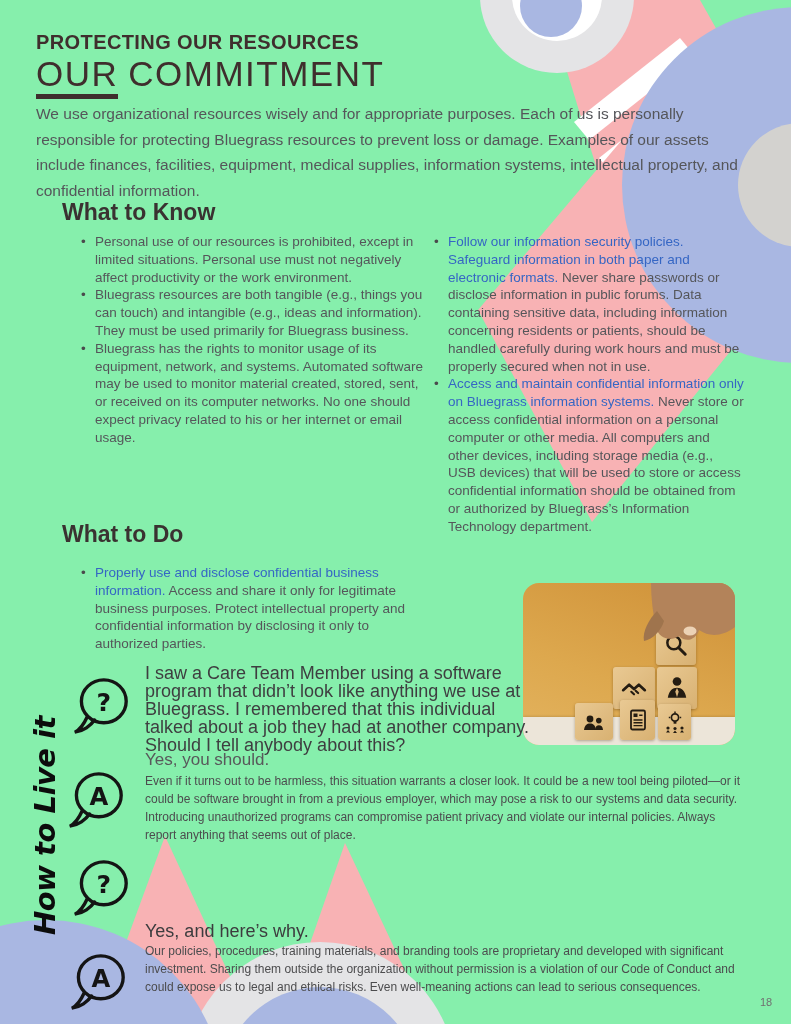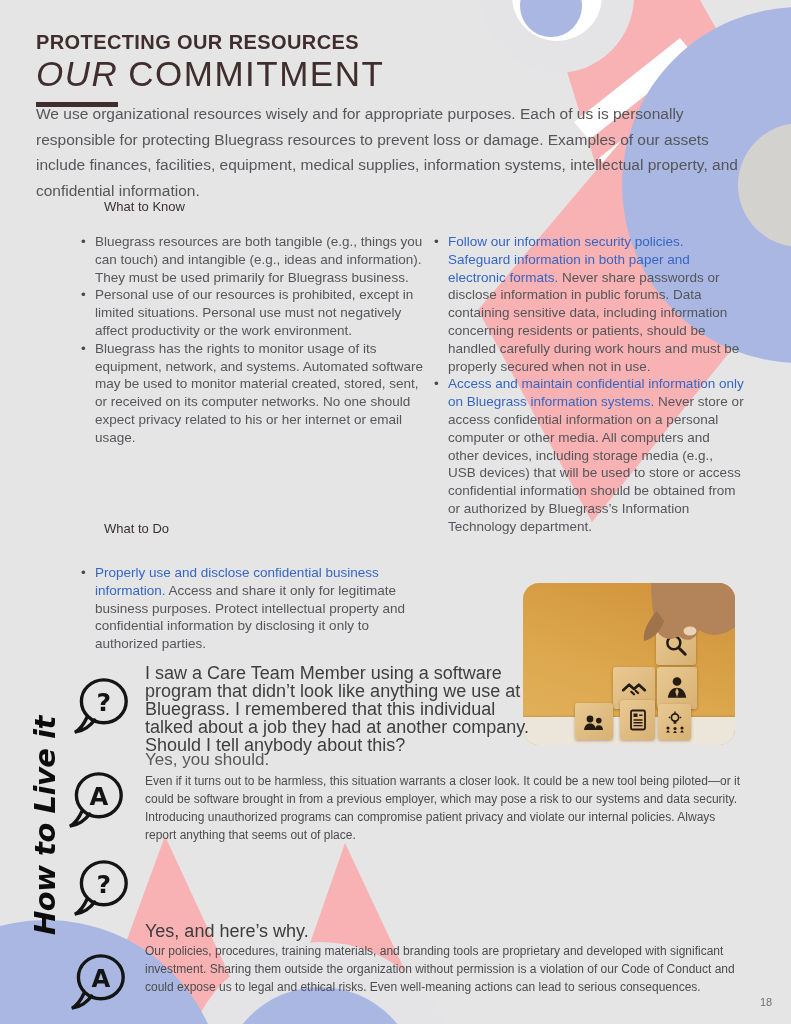--- a/index.html
+++ b/index.html
@@ -1,43 +1,43 @@
 <!DOCTYPE html>
 <html><head>
 <meta charset="utf-8">
 <style>
   * { margin:0; padding:0; box-sizing:border-box; }
   html,body { background:#ffffff; }
   body { font-family:"Liberation Sans", sans-serif; }
   .page {
     position:relative; width:791px; height:1024px; margin:0 auto;
-    background:#e5e5e5; overflow:hidden;
+    background:#86efac; overflow:hidden;
   }
   .deco { position:absolute; inset:0; z-index:0; }
   .content { position:absolute; inset:0; z-index:1; }
 
   .eyebrow {
     position:absolute; left:36px; top:31px;
     font-size:20px; font-weight:bold; letter-spacing:0.4px; color:#3f2e2d;
   }
   .title {
     position:absolute; left:36px; top:54px;
     font-size:35px; font-weight:500; letter-spacing:1.5px; color:#3f2e2d;
     white-space:nowrap;
   }
-  .title .underlined { border-bottom:5px solid #3f2e2d; padding-bottom:9px;font-style:italic; }
+  .title .underlined { border-bottom:5px solid #3f2e2d; padding-bottom:1px; }
   .title .rest { margin-left:10px;text-align:center; }
 
   .intro {
     position:absolute; left:36px; top:101px; width:708px;
     font-size:15.5px; line-height:25.5px; color:#55565a;
   }
 
   .section-heading {
-    position:absolute; font-size:13px; font-weight:400; color:#3a3231;margin-left:42px;
+    position:absolute; font-size:23px; font-weight:700; color:#3a3231;
   }
   #h-know { left:62px; top:199px; }
   #h-do   { left:62px; top:521px; }
 
   ul.bullets { position:absolute; list-style:none; }
   ul.bullets li {
     position:relative; padding-left:0; margin:0;
     font-size:13.5px; line-height:17.8px; color:#55565a;
   }
   ul.bullets li::before {
@@ -136,22 +136,22 @@
 
     <div class="title">
       <span class="underlined">OUR</span><span class="rest">COMMITMENT</span>
     </div>
 
     <p class="intro">We use organizational resources wisely and for appropriate purposes. Each of us is personally responsible for protecting Bluegrass resources to prevent loss or damage. Examples of our assets include finances, facilities, equipment, medical supplies, information systems, intellectual property, and confidential information.</p>
 
     <div id="h-know" class="section-heading">What to Know</div>
 
     <ul id="list-know-left" class="bullets">
+      <li>Personal use of our resources is prohibited, except in limited situations. Personal use must not negatively affect productivity or the work environment.</li>
       <li>Bluegrass resources are both tangible (e.g., things you can touch) and intangible (e.g., ideas and information). They must be used primarily for Bluegrass business.</li>
-      <li>Personal use of our resources is prohibited, except in limited situations. Personal use must not negatively affect productivity or the work environment.</li>
       <li>Bluegrass has the rights to monitor usage of its equipment, network, and systems. Automated software may be used to monitor material created, stored, sent, or received on its computer networks. No one should expect privacy related to his or her internet or email usage.</li>
     </ul>
 
     <ul id="list-know-right" class="bullets">
       <li><span class="lead">Follow our information security policies. Safeguard information in both paper and electronic formats.</span><span> Never share passwords or disclose information in public forums.  Data containing sensitive data, including information concerning residents or patients, should be handled carefully during work hours and must be properly secured when not in use.</span></li>
       <li><span class="lead">Access and maintain confidential information only on Bluegrass information systems.</span><span> Never store or access confidential information on a personal computer or other media. All computers and other devices, including storage media (e.g., USB devices) that will be used to store or access confidential information should be obtained from or authorized by Bluegrass’s Information Technology department.</span></li>
     </ul>
 
     <div id="h-do" class="section-heading">What to Do</div>
 

